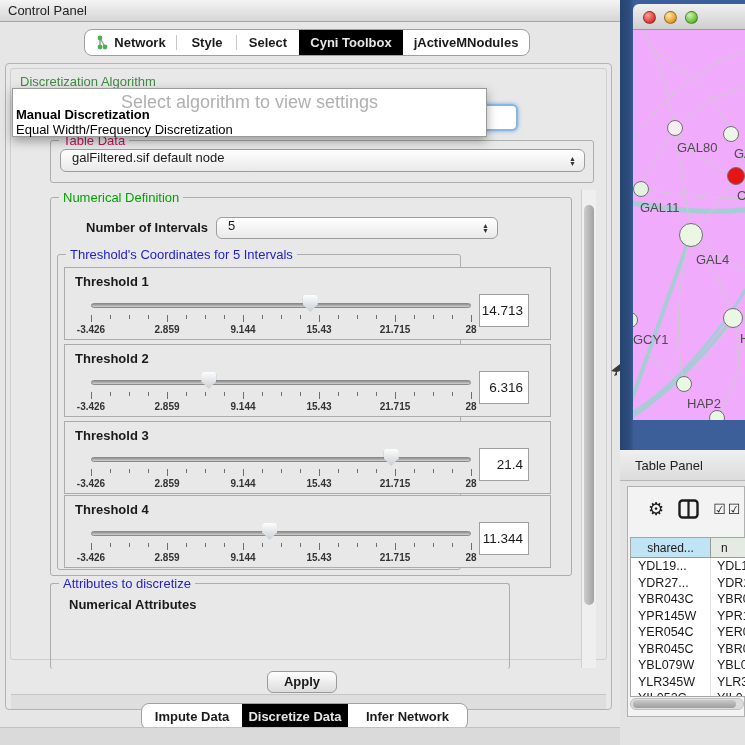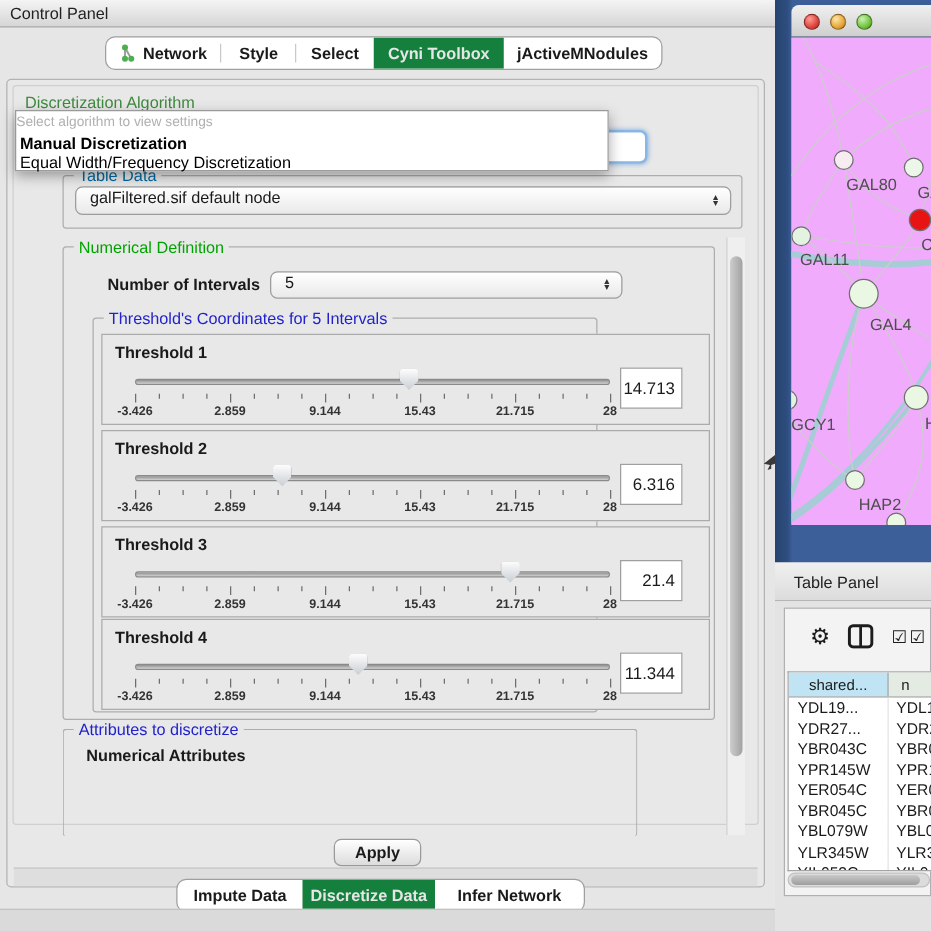--- a/index.html
+++ b/index.html
@@ -8,41 +8,41 @@
   .abs { position:absolute; }
 
   
   #titlebar { left:0; top:0; width:620px; height:22px; background:linear-gradient(#f4f4f4,#d6d6d6); border-bottom:1px solid #a8a8a8; }
   #titlebar .title { left:8px; top:3px; font-size:13px; color:#222; }
   #float-btn { left:703px; top:6px; width:10px; height:10px; border:2px solid #222; }
   #close-btn { left:716px; top:1px; font-size:15px; font-weight:bold; color:#111; }
 
   .tabbar { background:#fff; border:1px solid #9f9f9f; border-radius:8px; display:flex; overflow:hidden; height:27px; }
   .tab { display:flex; align-items:center; justify-content:center; font-size:13px; font-weight:bold; color:#1a1a1a; height:100%; position:relative; }
-  .tab.sel { background:#15803d; color:#e6e6e6; }
+  .tab.sel { background:#000000; color:#e6e6e6; }
   .tab .sep { position:absolute; right:0; top:5px; bottom:5px; width:1px; background:#c9c9c9; }
   #top-tabs { left:84px; top:29px; width:446px; }
   #bottom-tabs { left:141px; top:703px; width:327px; }
 
   #outer-panel { left:5px; top:63px; width:607px; height:647px; border:1px solid #b3b3b3; border-radius:4px; background:#e8e8e8; }
   #outer-panel2 { left:10px; top:68px; width:597px; height:592px; border:1px solid #cfcfcf; border-radius:3px; }
 
   .group { position:absolute; border:1px solid #adadad; border-radius:3px; }
   .group > .gtitle { position:absolute; top:-8px; left:8px; background:#e8e8e8; padding:0 4px; font-size:13px; }
   .gtitle.green { color:#00a400; }
   .gtitle.blue { color:#2222cc; }
 
   .combo { position:absolute; background:linear-gradient(#ffffff,#e9e9e9); border:1px solid #9d9d9d; border-radius:6px; font-size:13px; display:flex; align-items:flex-start; padding-left:11px; }
   .combo .spin { position:absolute; right:8px; top:0; bottom:0; display:flex; flex-direction:column; justify-content:center; font-size:7px; line-height:5px; color:#333; }
 
   
   #algo-label { left:20px; top:74px; font-size:13px; color:#3f8a3f;text-align:right; }
   #combo-frag { left:484px; top:104px; width:34px; height:27px; background:#fff; border:2px solid #8ab6e6; border-left:none; border-radius:0 6px 6px 0; box-shadow:0 0 4px #79a9dd; }
   #popup { left:12px; top:88px; width:475px; height:49px; background:#fff; border:1px solid #9a9a9a; box-shadow:0 4px 10px rgba(0,0,0,.35); z-index:30; }
-  #popup .prompt { position:absolute; left:0; right:0; top:3px; text-align:left; color:#b0b0b0; font-size:11px; }
+  #popup .prompt { position:absolute; left:0; right:0; top:3px; text-align:center; color:#b0b0b0; font-size:18px; }
   #popup .opt1 { position:absolute; left:3px; top:18px; font-size:13px; font-weight:bold; color:#000; }
   #popup .opt2 { position:absolute; left:3px; top:33px; font-size:13px; color:#000; }
 
   .bold13 { font-size:13px; font-weight:bold; color:#1a1a1a; }
 
   
   .tpanel { position:absolute; left:6px; width:487px; height:73px; border:1px solid #ababab; background:#e8e8e8; }
   .tpanel .ttitle { position:absolute; left:10px; top:6px; font-size:13px; font-weight:bold; }
   .track { position:absolute; left:26px; top:35px; width:380px; height:5px; border-radius:3px; background:linear-gradient(#8f8f8f,#d2d2d2); border:1px solid #8a8a8a; }
   .thumb { position:absolute; top:27px; width:15px; height:17px; background:linear-gradient(#fdfdfd,#c9ced4); clip-path:polygon(12% 0,88% 0,100% 14%,100% 55%,50% 100%,0 55%,0 14%); filter:drop-shadow(0 0 1px #666); }
@@ -133,42 +133,42 @@
 
 <span class="abs" id="algo-label">Discretization Algorithm</span>
 <div class="abs" id="combo-frag"></div>
 <div class="abs" id="popup">
   <div class="prompt">Select algorithm to view settings</div>
   <div class="opt1">Manual Discretization</div>
   <div class="opt2">Equal Width/Frequency Discretization</div>
 </div>
 
 <div class="abs group" style="left:50px; top:140px; width:544px; height:43px;">
-  <span class="gtitle" style="color:#0369a1;">Table Data</span>
+  <span class="gtitle" style="color:#be185d;">Table Data</span>
 </div>
 <div class="combo" style="left:60px; top:149px; width:525px; height:23px;">
   <span>galFiltered.sif default node</span>
   <span class="spin">
       <span>▲</span>
       <span>▼</span>
     </span>
 </div>
 
 <div class="abs group" style="left:50px; top:197px; width:522px; height:379px;">
   <span class="gtitle green">Numerical Definition</span>
   <span class="abs bold13" style="left:35px; top:22px;">Number of Intervals</span>
   <div class="combo" style="left:165px; top:19px; width:282px; height:22px;">
     <span>5</span>
     <span class="spin">
         <span>▲</span>
         <span>▼</span>
       </span>
   </div>
 
-  <div class="abs group" style="left:6px; top:56px; width:404px; height:316px;margin-left:17px;">
+  <div class="abs group" style="left:6px; top:56px; width:404px; height:316px;">
     <span class="gtitle blue">Threshold's Coordinates for 5 Intervals</span>
     <div class="tpanel" style="top:12px;">
         <div class="ttitle">Threshold 1</div>
         <div class="track"></div>
         <div class="tick" style="left: 26px; height: 7px;"></div>
         <div class="tick" style="left: 45px; height: 4px;"></div>
         <div class="tick" style="left: 64px; height: 4px;"></div>
         <div class="tick" style="left: 83px; height: 4px;"></div>
         <div class="tick" style="left: 102px; height: 7px;"></div>
         <div class="tick" style="left: 121px; height: 4px;"></div>

